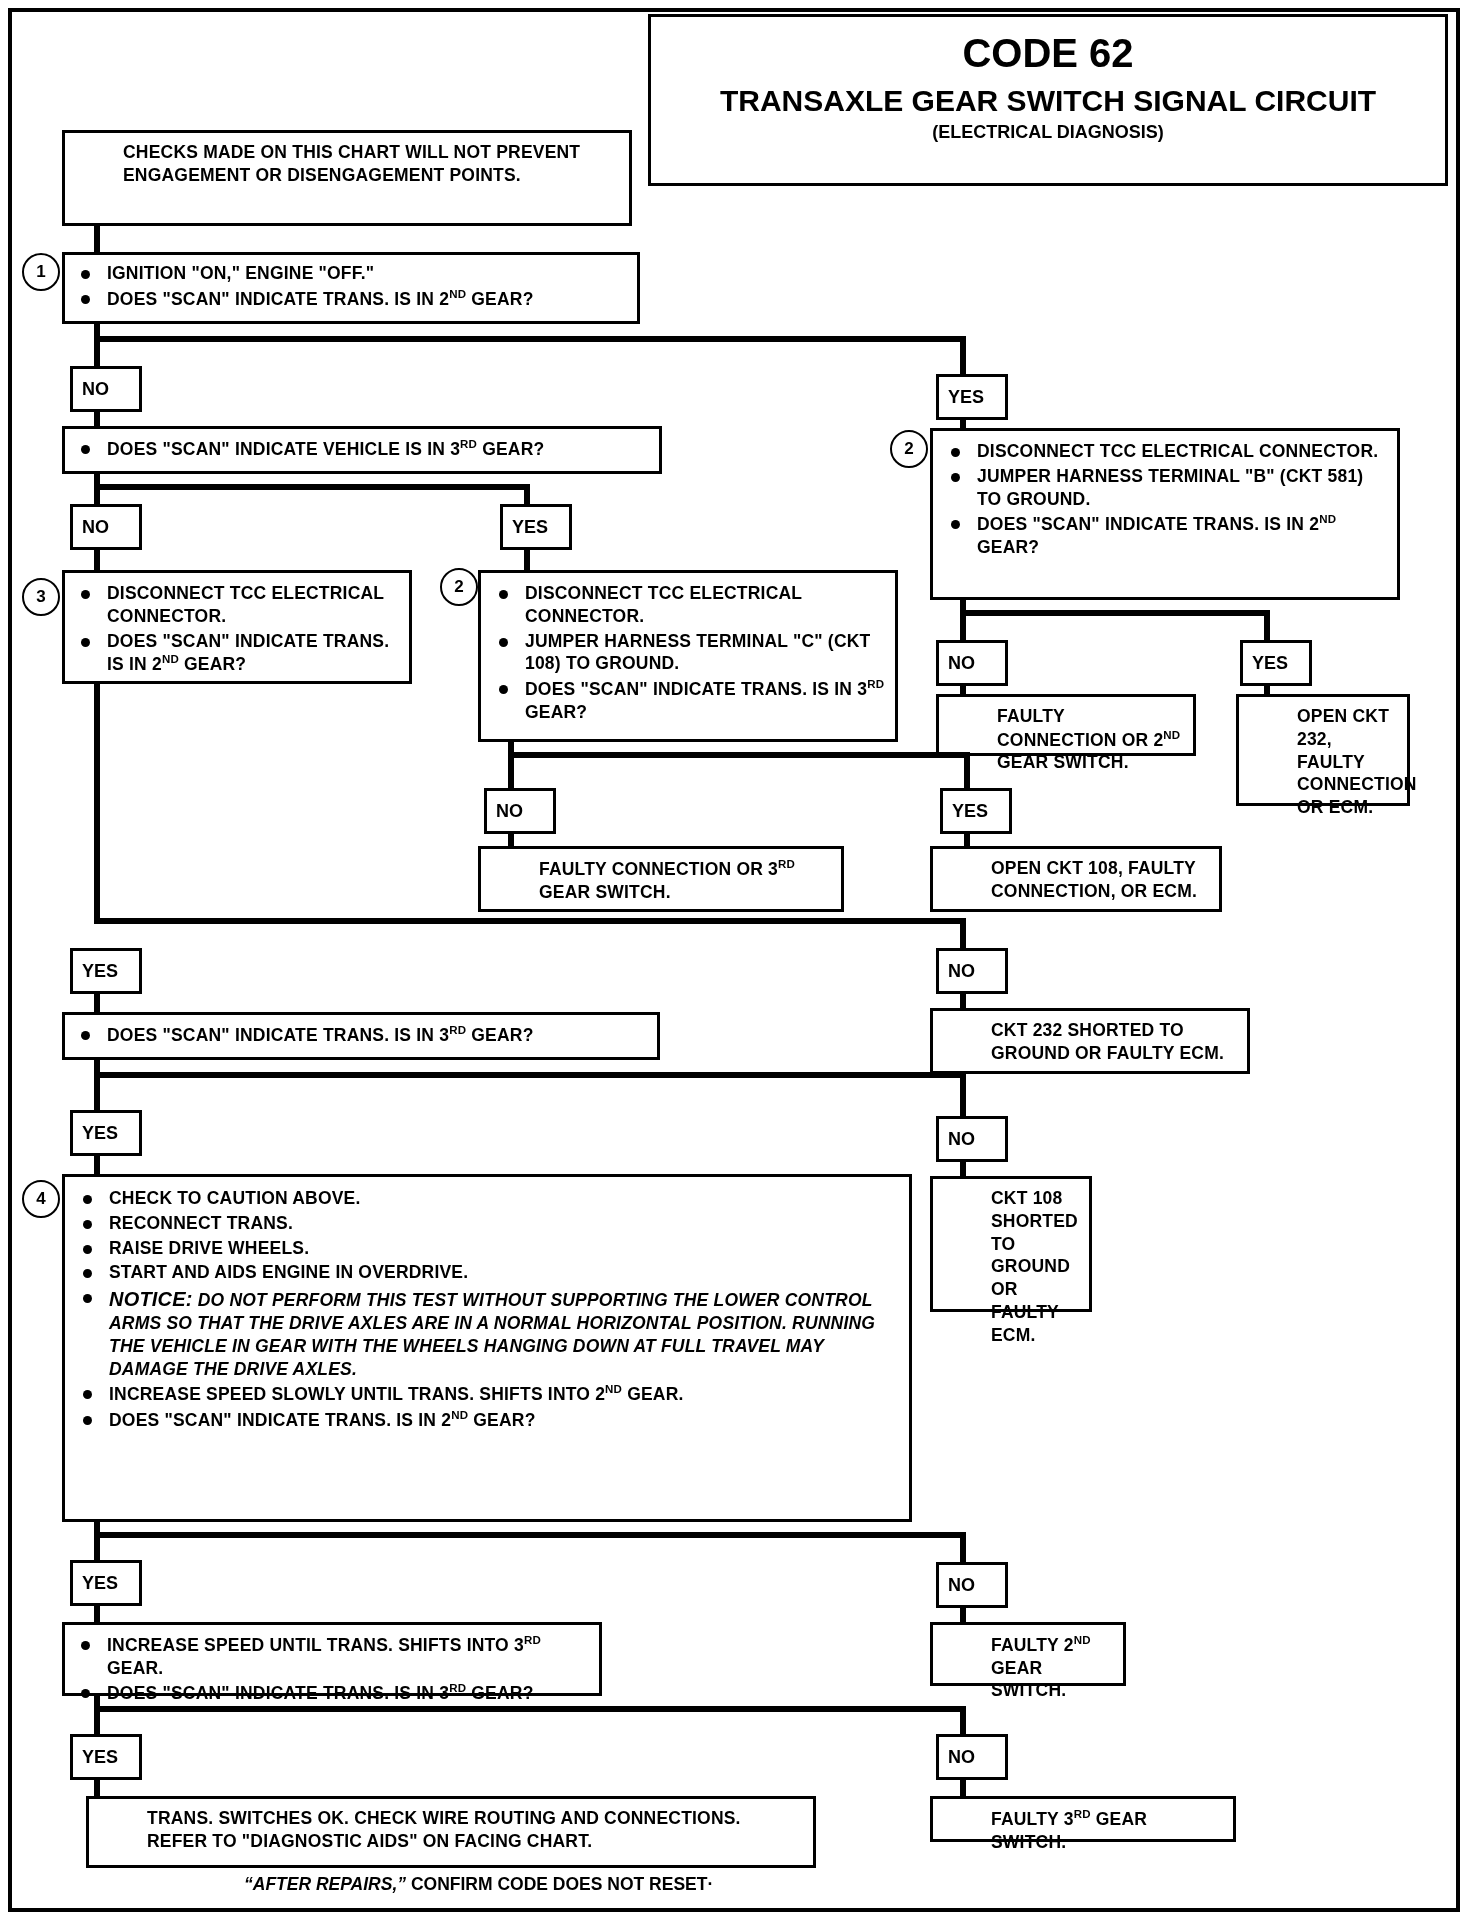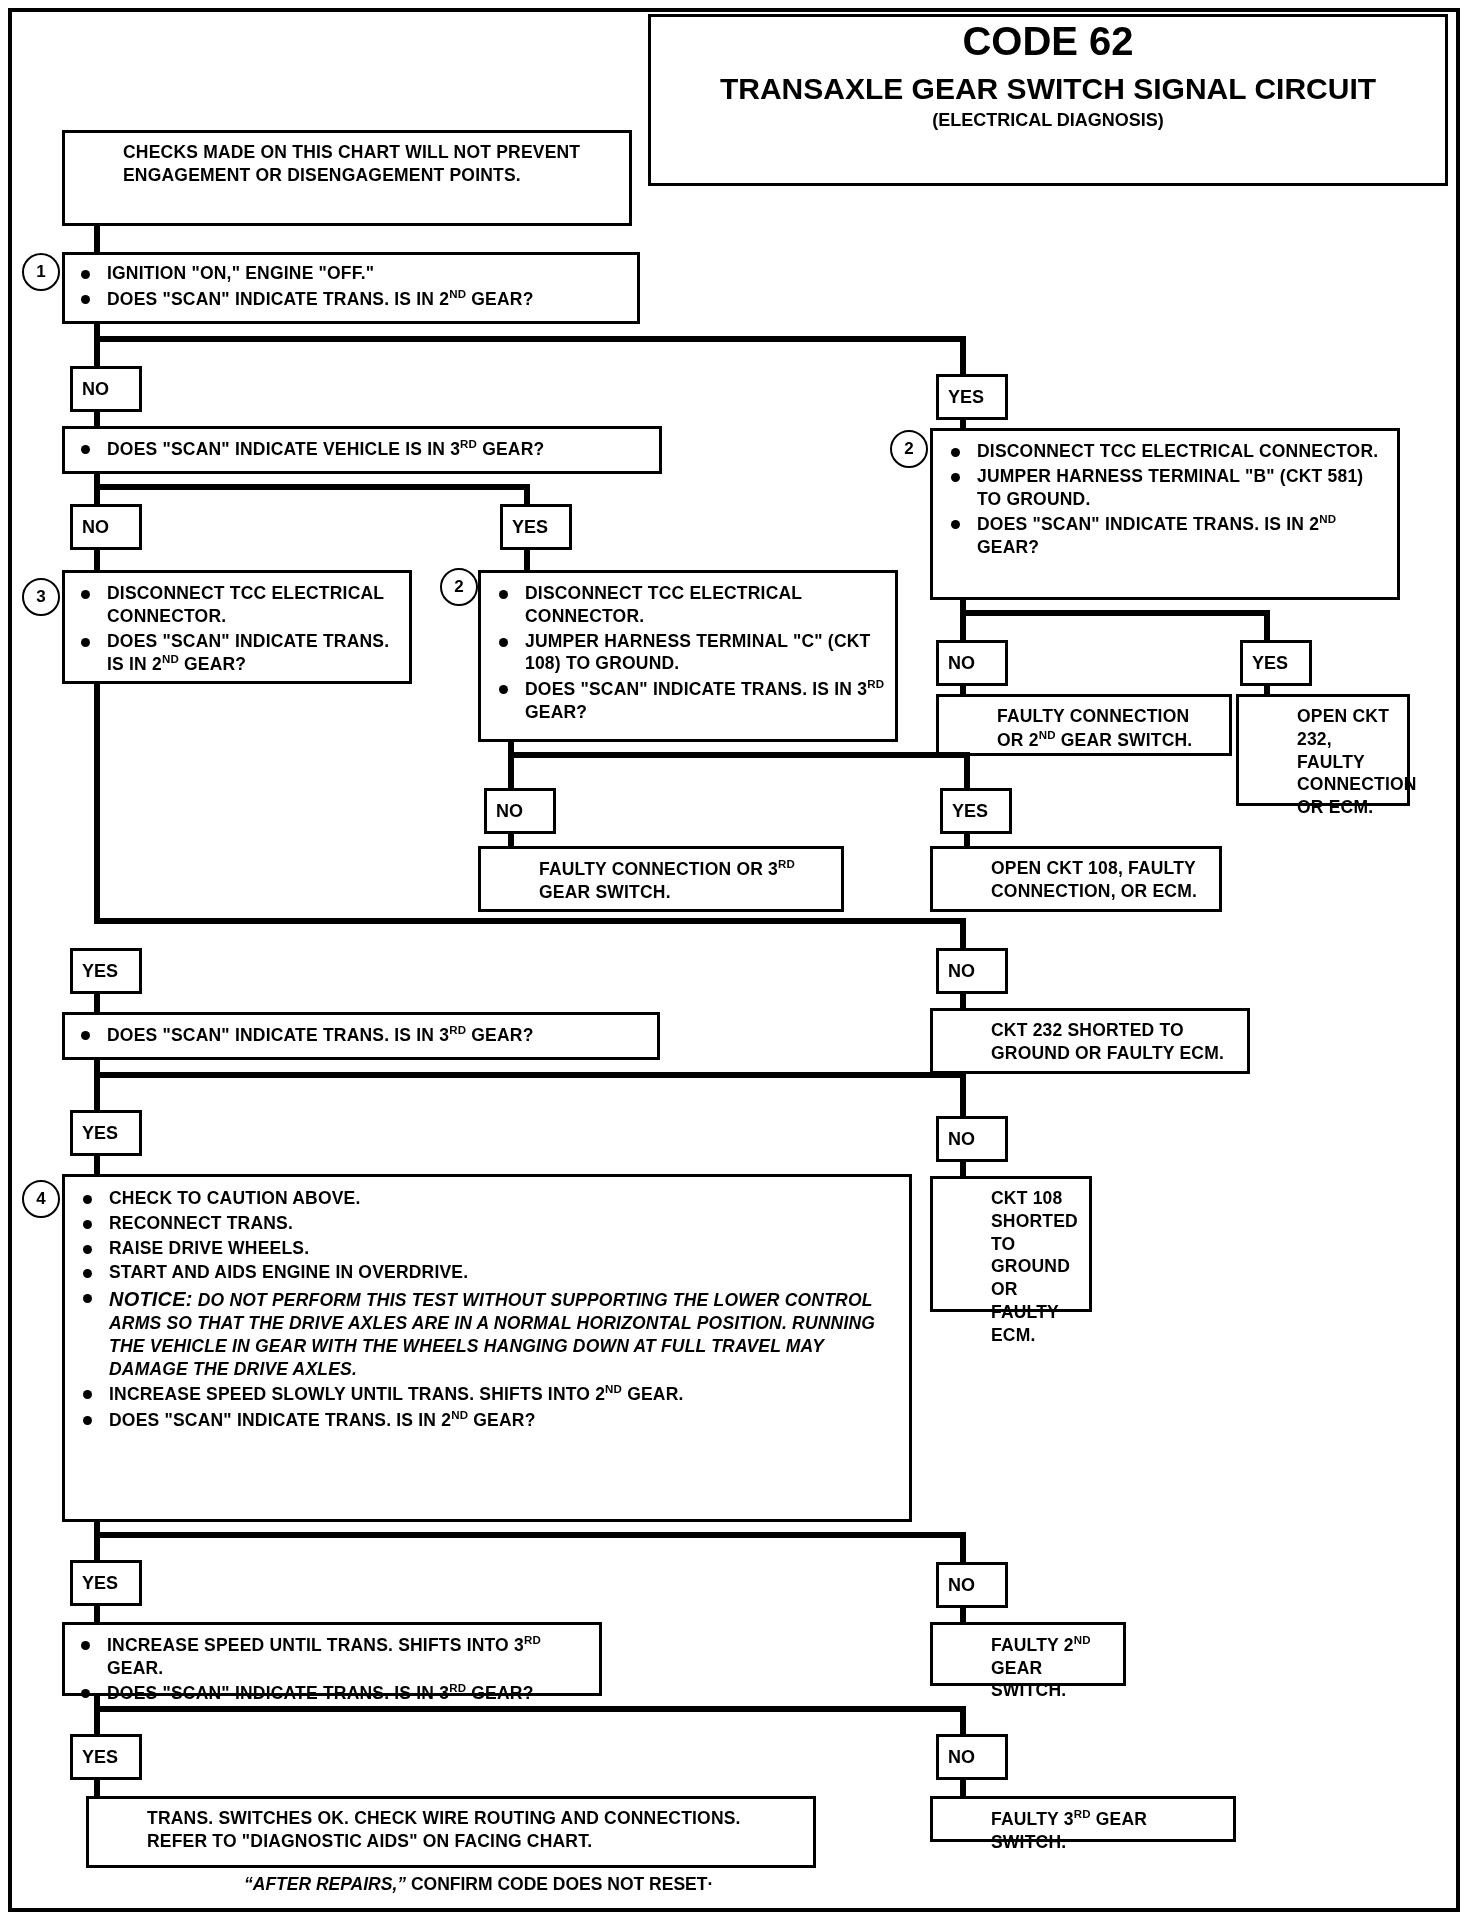--- a/index.html
+++ b/index.html
@@ -35,21 +35,21 @@
 
   .plain{position:absolute;font-weight:bold;color:#000;}
 </style>
 </head>
 <body>
 
 <div id="page">
   <div id="frame"></div>
 
   <div class="bx" style="left:648px;top:14px;width:800px;height:172px;">
-    <div class="ttl" style="font-size:40px;margin-top:2px;">CODE 62</div>
+    <div class="ttl" style="font-size:40px;margin-top:14px;">CODE 62</div>
     <div class="ttl" style="font-size:30px;margin-top:8px;">TRANSAXLE GEAR SWITCH SIGNAL CIRCUIT</div>
     <div class="ttl" style="font-size:18px;margin-top:4px;">(ELECTRICAL DIAGNOSIS)</div>
   </div>
 
   <div class="bx pad" style="left:62px;top:130px;width:570px;height:96px;">
     <div class="txt">CHECKS MADE ON THIS CHART  WILL NOT PREVENT</div>
     <div class="txt">ENGAGEMENT OR DISENGAGEMENT POINTS.</div>
   </div>
 
   <div class="ln" style="left:94px;top:226px;width:6px;height:30px;"></div>
@@ -101,21 +101,21 @@
   <div class="ln" style="left:960px;top:610px;width:310px;height:6px;"></div>
   <div class="ln" style="left:960px;top:610px;width:6px;height:32px;"></div>
   <div class="ln" style="left:1264px;top:610px;width:6px;height:32px;"></div>
 
   <div class="ans" style="left:936px;top:640px;width:72px;height:46px;">NO</div>
   <div class="ln" style="left:960px;top:684px;width:6px;height:14px;"></div>
 
   <div class="ans" style="left:1240px;top:640px;width:72px;height:46px;">YES</div>
   <div class="ln" style="left:1264px;top:684px;width:6px;height:14px;"></div>
 
-  <div class="bx pad" style="left:936px;top:694px;width:296px;height:62px;">
+  <div class="bx pad" style="left:936px;top:694px;width:260px;height:62px;">
     <div class="txt"><span>FAULTY CONNECTION OR 2</span><sup>ND</sup><span> GEAR SWITCH.</span></div>
   </div>
 
   <div class="bx pad" style="left:1236px;top:694px;width:174px;height:112px;">
     <div class="txt">OPEN CKT 232, FAULTY CONNECTION OR ECM.</div>
   </div>
 
   <div class="circ" style="left:22px;top:578px;">3</div>
   <div class="bx" style="left:62px;top:570px;width:350px;height:114px;">
     <ul class="bl txt" style="padding:9px 8px;">

